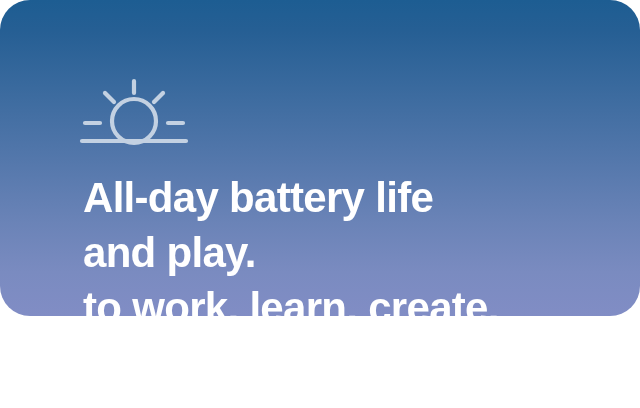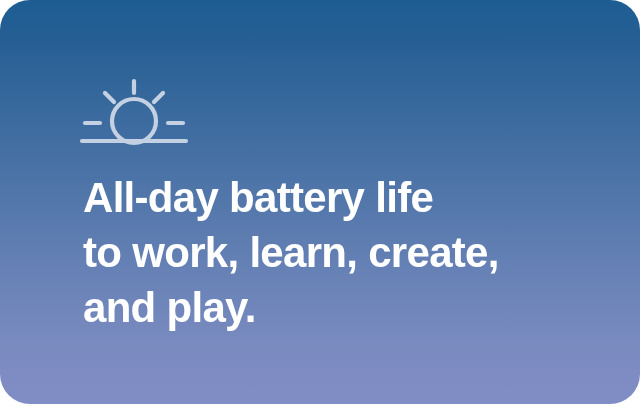--- a/index.html
+++ b/index.html
@@ -10,21 +10,21 @@
   body {
     width: 640px;
     height: 408px;
     overflow: hidden;
     font-family: "Liberation Sans", sans-serif;
   }
 
   #feature-card {
     position: relative;
     width: 640px;
-    height: 404px;
+    height: 316px;
     box-sizing: border-box;
     border-radius: 30px;
     overflow: hidden;
     background: linear-gradient(
       180deg,
       #1d5d92 0%,
       #265f94 10%,
       #3a6a9e 28%,
       #5377ab 50%,
       #6a83b7 70%,
@@ -97,17 +97,17 @@
       <line class="icon-stroke" x1="5" y1="45" x2="20" y2="45"></line>
 
       <line class="icon-stroke" x1="103" y1="45" x2="88" y2="45"></line>
 
       <line class="icon-horizon" x1="2" y1="63" x2="106" y2="63"></line>
     </svg>
   </div>
 
   <div id="headline">
     <span class="headline-line">All-day battery life</span>
+    <span class="headline-line">and play.</span>
     <span class="headline-line">to work, learn, create,</span>
-    <span class="headline-line">and play.</span>
   </div>
 
 </div>
 
 </body></html>

